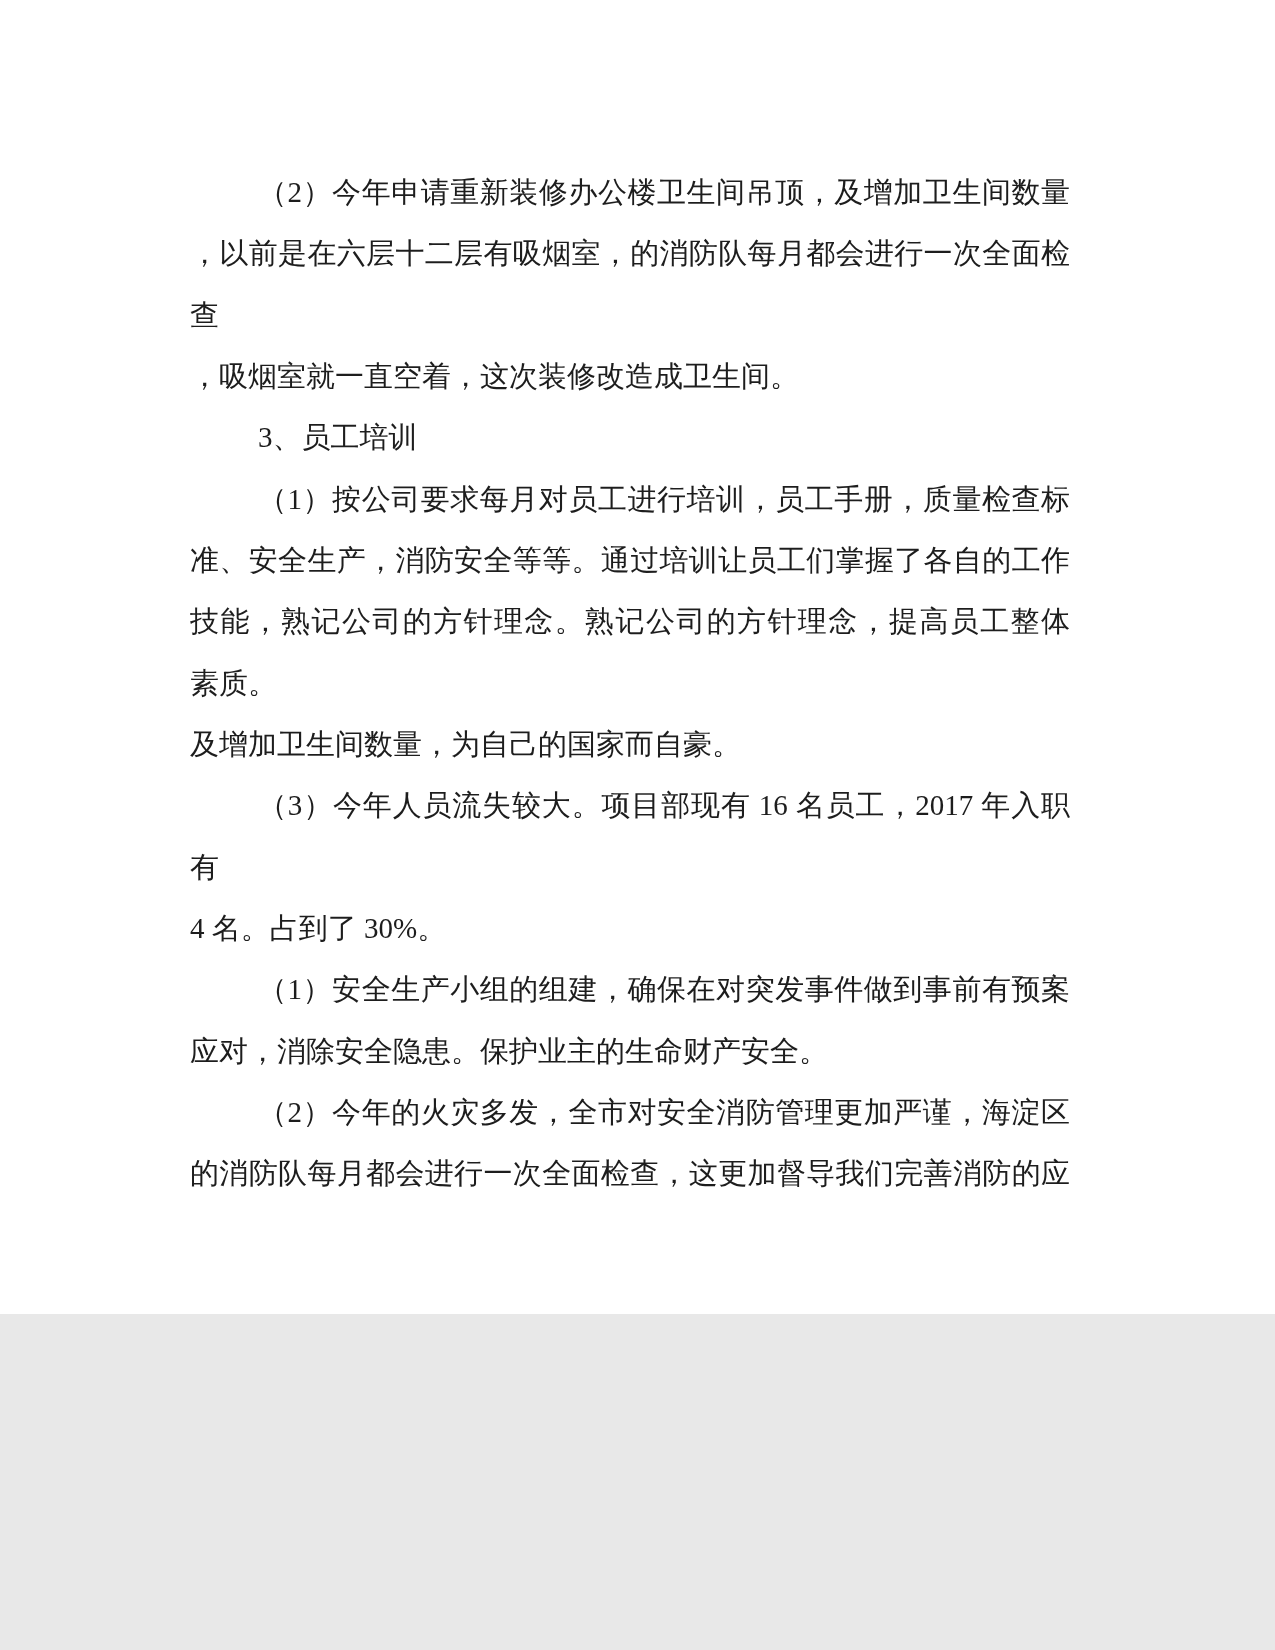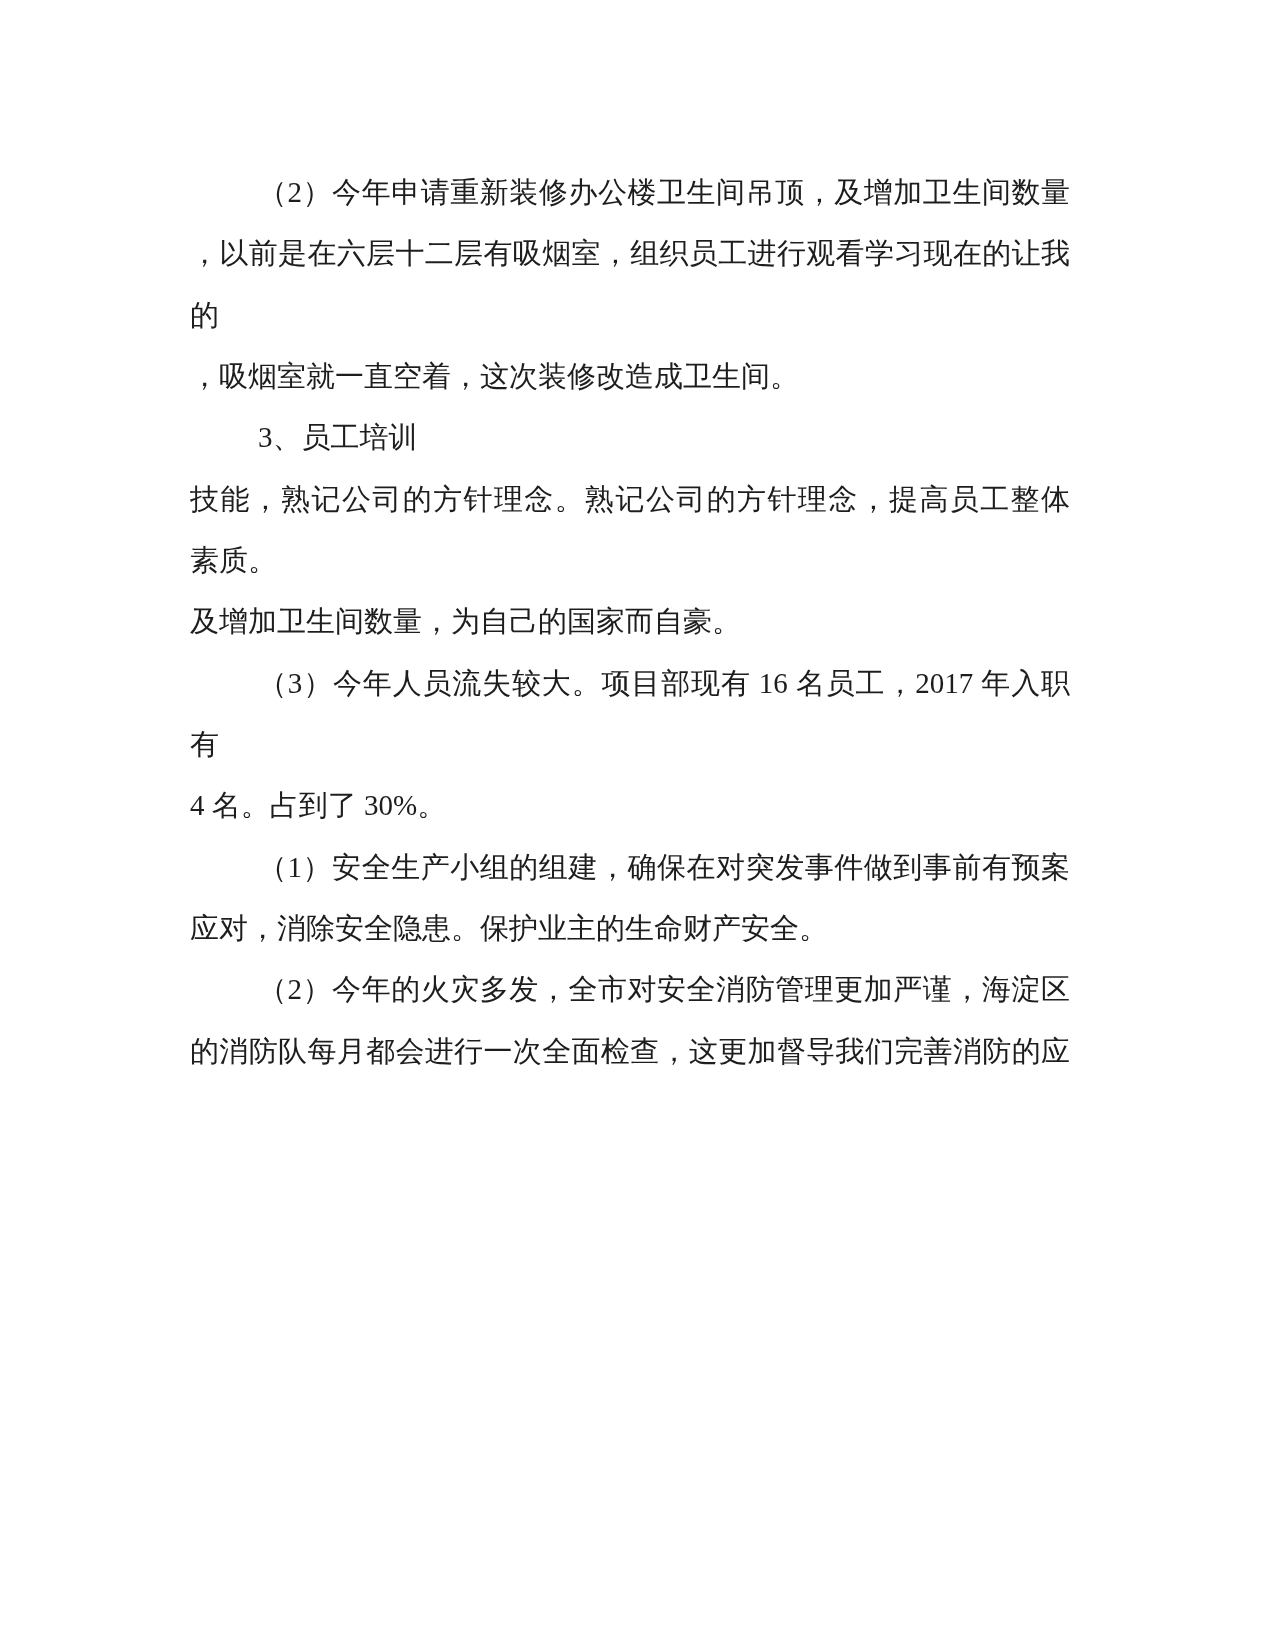--- a/index.html
+++ b/index.html
@@ -3,21 +3,21 @@
 <meta charset="utf-8">
 <style>
   html, body {
     margin: 0;
     padding: 0;
     background: #e8e8e8;
   }
   .page {
     position: relative;
     width: 1275px;
-    height: 1650px;
+    height: 1314px;
     margin: 0 auto;
     background: #ffffff;
     overflow: hidden;
   }
   .text-body {
     position: absolute;
     left: 190px;
     top: 162px;
     width: 880px;
     font-family: "Liberation Serif", "DejaVu Serif", serif;
@@ -42,23 +42,25 @@
     text-align: right;
     text-align-last: left;
   }
 </style>
 </head>
 <body>
 
 <div class="page">
   <div class="text-body">
     <div class="line first">（2）今年申请重新装修办公楼卫生间吊顶，及增加卫生间数量</div>
-    <div class="line">，以前是在六层十二层有吸烟室，组织员工进行观看学习现在的让我的</div>
+    <div class="line">，以前是在六层十二层有吸烟室，的消防队每月都会进行一次全面检查</div>
     <div class="line short">，吸烟室就一直空着，这次装修改造成卫生间。</div>
     <div class="line first short">3、员工培训</div>
+    <div class="line first">（1）按公司要求每月对员工进行培训，员工手册，质量检查标</div>
+    <div class="line">准、安全生产，消防安全等等。通过培训让员工们掌握了各自的工作</div>
     <div class="line">技能，熟记公司的方针理念。熟记公司的方针理念，提高员工整体</div>
     <div class="line short">素质。</div>
     <div class="line short">及增加卫生间数量，为自己的国家而自豪。</div>
     <div class="line first">（3）今年人员流失较大。项目部现有 16 名员工，2017 年入职有</div>
     <div class="line short">4 名。占到了 30%。</div>
     <div class="line first">（1）安全生产小组的组建，确保在对突发事件做到事前有预案</div>
     <div class="line short">应对，消除安全隐患。保护业主的生命财产安全。</div>
     <div class="line first">（2）今年的火灾多发，全市对安全消防管理更加严谨，海淀区</div>
     <div class="line">的消防队每月都会进行一次全面检查，这更加督导我们完善消防的应</div>
   </div>

